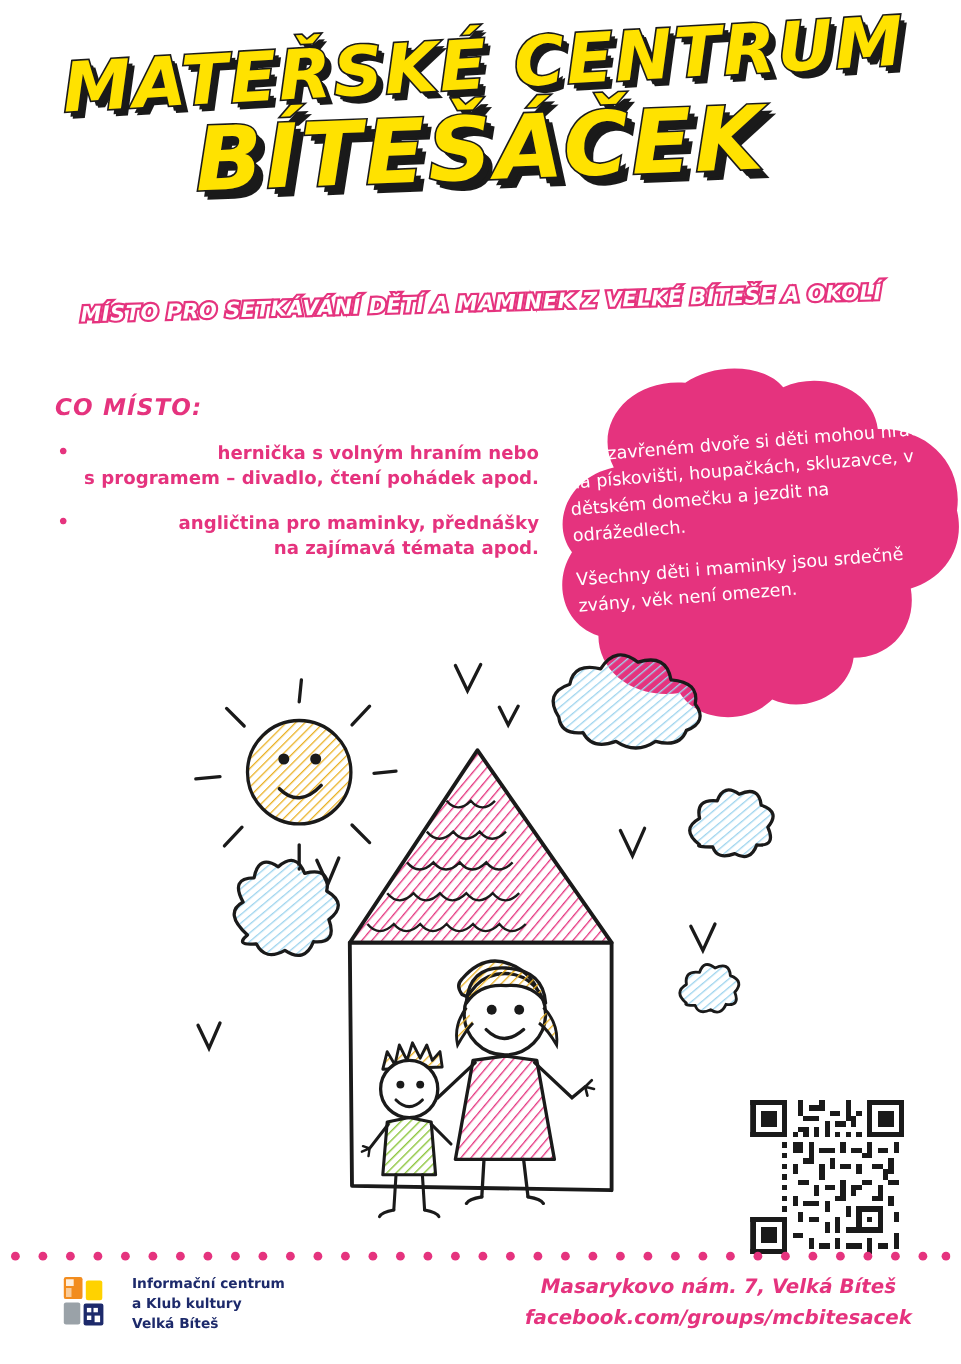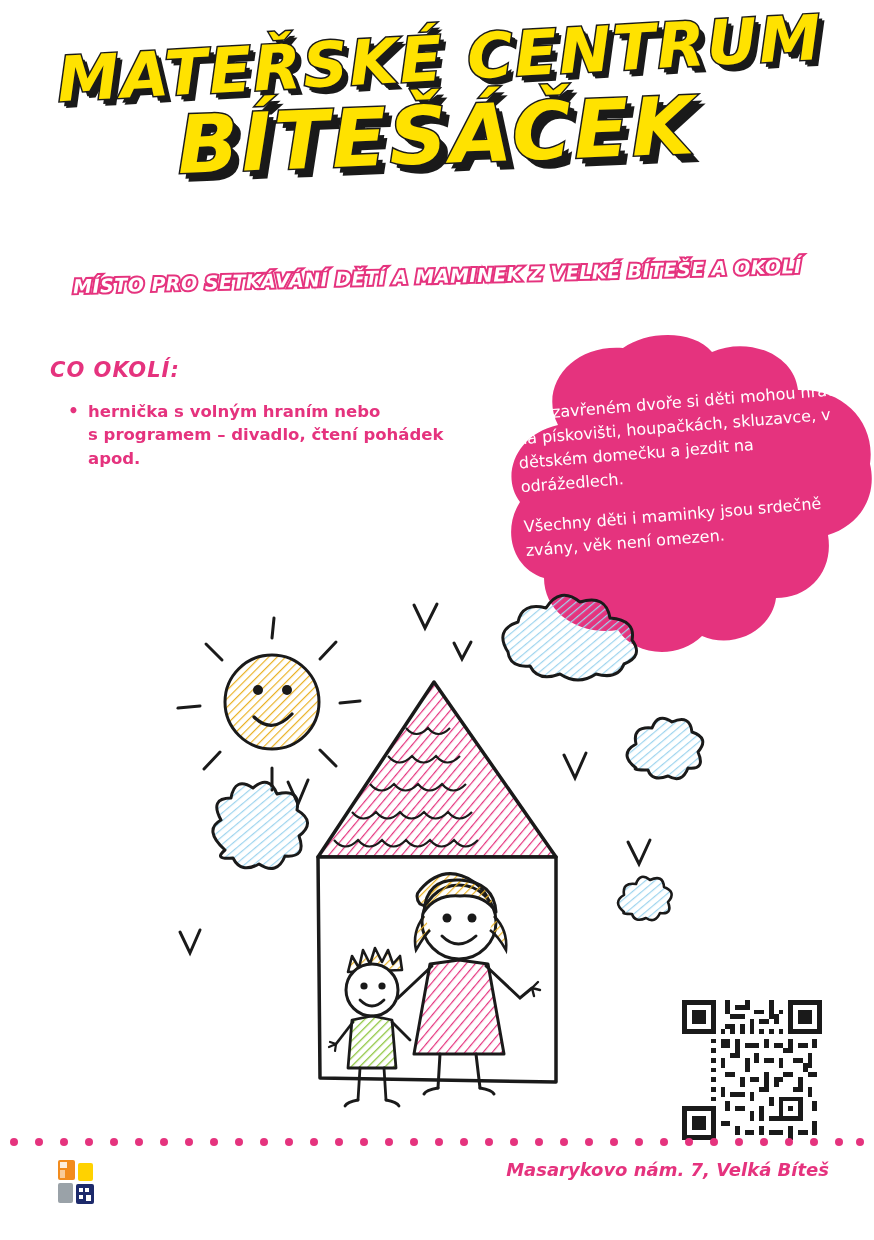--- a/index.html
+++ b/index.html
@@ -96,22 +96,23 @@
     font-family: "DejaVu Sans", sans-serif;
     font-weight: bold;
     font-style: italic;
     font-size: 21px;
     letter-spacing: 1px;
     color: #e5337e;
     margin-bottom: 18px;
   }
   ul.bullets {
     list-style: none;
-    margin: 16px;
+    margin: 0;
     padding: 0;
+    text-align: right;
   }
   ul.bullets li {
     position: relative;
     padding-left: 22px;
     margin-bottom: 17px;
     font-family: "DejaVu Sans", sans-serif;
     font-weight: bold;
     font-size: 16.5px;
     line-height: 1.42;
     color: #e5337e;
@@ -213,24 +214,26 @@
   <div class="title-wrap">
     <span class="title-line1">MATEŘSKÉ CENTRUM</span>
     <span class="title-line2">BÍTEŠÁČEK</span>
   </div>
 
   <div class="subtitle">
     <span>MÍSTO PRO SETKÁVÁNÍ DĚTÍ A MAMINEK Z VELKÉ BÍTEŠE A OKOLÍ</span>
   </div>
 
   <div class="left-col">
-    <div class="left-heading">CO OKOLÍ:</div>
+    <div class="left-heading">CO MÍSTO:</div>
     <ul class="bullets">
       <li><span style="white-space:pre-line">hernička s volným hraním nebo
 s programem – divadlo, čtení pohádek apod.</span></li>
+      <li><span style="white-space:pre-line">angličtina pro maminky, přednášky
+na zajímavá témata apod.</span></li>
     </ul>
   </div>
 
   <div class="blob">
     <svg width="380" height="330" viewBox="0 0 380 330" xmlns="http://www.w3.org/2000/svg">
       <path d="M60,95
                C40,55 75,14 125,18
                C150,0 196,0 214,22
                C250,6 296,24 300,60
                C345,58 378,92 372,134
@@ -544,19 +547,25 @@
         <rect x="2" y="25" width="15" height="20" rx="2" fill="#9aa2a8"></rect>
         <rect x="20" y="26" width="18" height="20" rx="2" fill="#1d2a6b"></rect>
         <g fill="#ffffff">
           <rect x="23" y="30" width="4" height="4"></rect>
           <rect x="29" y="30" width="4" height="4"></rect>
           <rect x="23" y="37" width="4" height="4"></rect>
           <rect x="30" y="37" width="5" height="6"></rect>
         </g>
       </svg>
     </span>
+    <span class="footer-logo-text">
+      <div>Informační centrum</div>
+      <div>a Klub kultury</div>
+      <div>Velká Bíteš</div>
+    </span>
   </div>
 
   <div class="footer-right">
     <div>Masarykovo nám. 7, Velká Bíteš</div>
+    <div>facebook.com/groups/mcbitesacek</div>
   </div>
 
 </div>
 
 </body></html>

